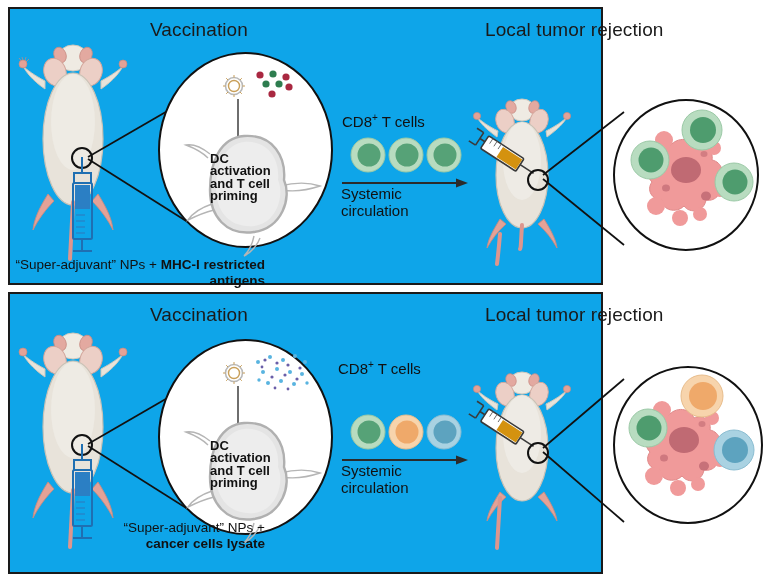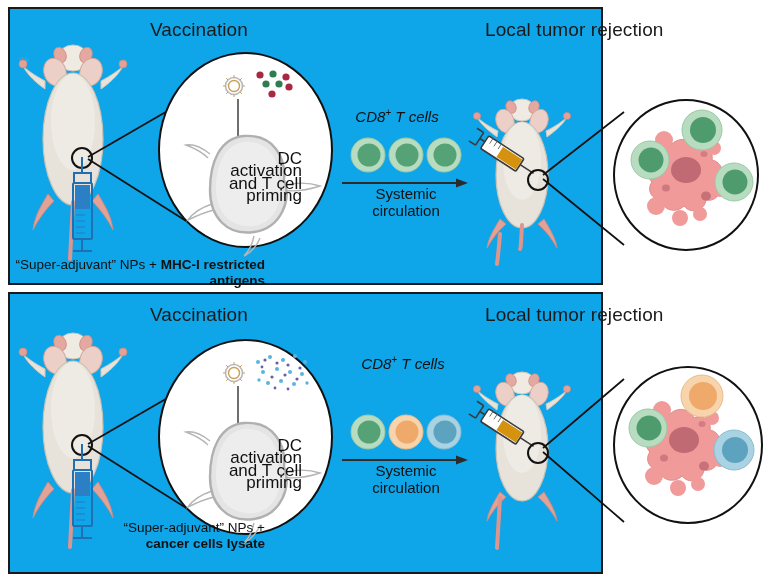--- a/index.html
+++ b/index.html
@@ -16,26 +16,26 @@
 
   .cap{position:absolute;font-size:13.5px;line-height:15.5px;color:#111;text-align:right;width:250px;}
   .cap b{font-weight:bold;}
 
   .abs{position:absolute;}
 
   
   .bigell{position:absolute;border:2.2px solid #111;border-radius:50%;background:#fff;box-sizing:border-box;}
   .smallcirc{position:absolute;border:2px solid #111;border-radius:50%;background:transparent;box-sizing:border-box;}
 
-  .dclabel{position:absolute;font-size:17px;font-weight:normal;line-height:12.4px;text-align:right;color:#111;width:92px;}
-
-  .celllabel{position:absolute;font-size:15px;line-height:16px;color:#111;text-align:center;white-space:nowrap;font-style:italic;}
+  .dclabel{position:absolute;font-size:13px;font-weight:bold;line-height:12.4px;text-align:left;color:#111;width:92px;}
+
+  .celllabel{position:absolute;font-size:15px;line-height:26px;color:#111;text-align:left;white-space:nowrap;}
   .celllabel sup{font-size:10px;vertical-align:super;}
 
-  .syscirc{position:absolute;font-size:15px;line-height:17px;text-align:center;color:#111;width:130px;}
+  .syscirc{position:absolute;font-size:15px;line-height:17px;color:#111;width:130px;}
 
   svg{display:block;overflow:visible;}
 </style>
 </head>
 <body>
 
 <div class="figure">
 
   <div class="panel" id="panel-top">
 

